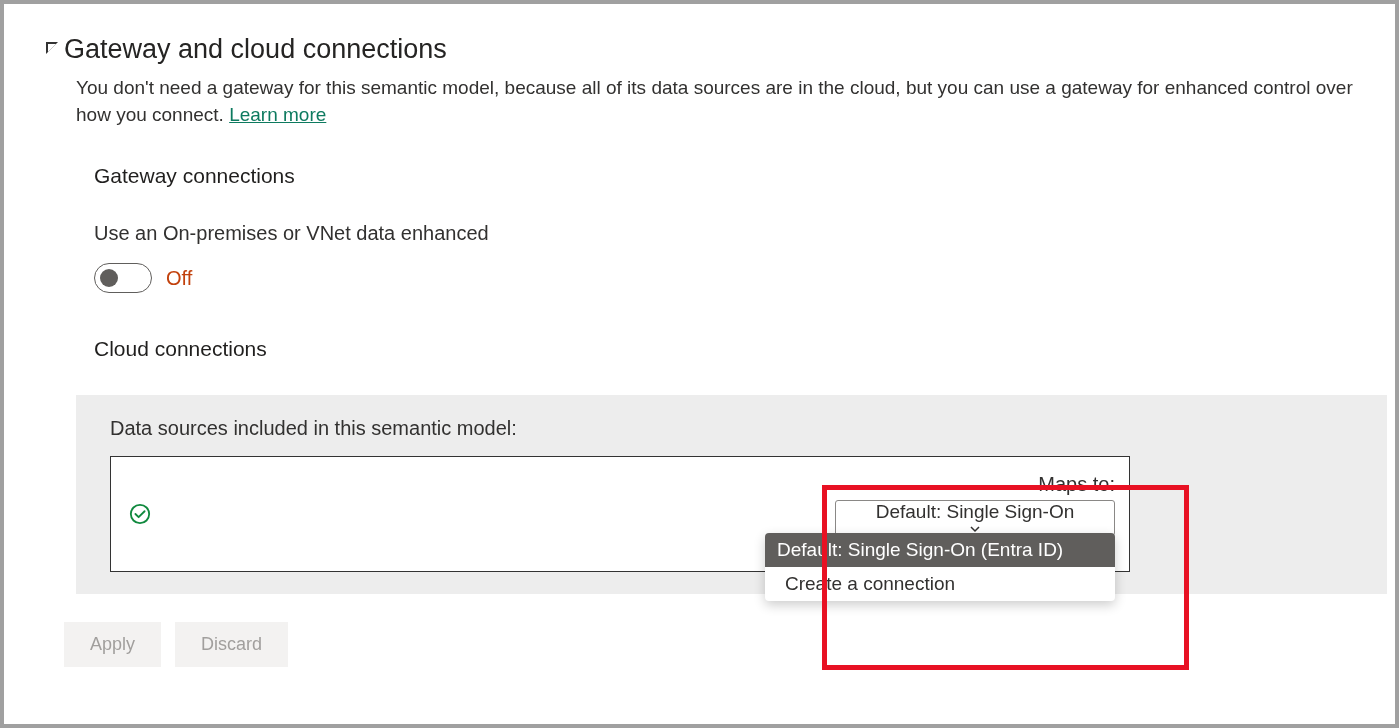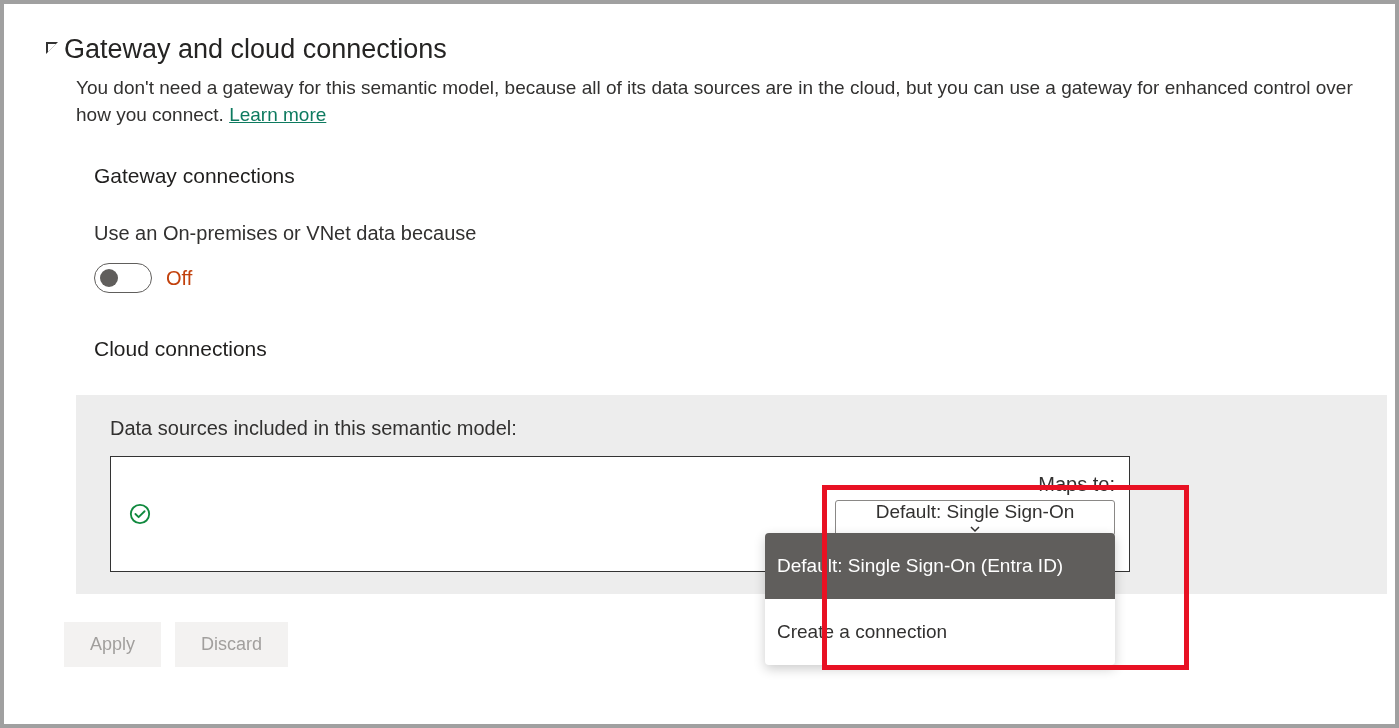--- a/index.html
+++ b/index.html
@@ -159,31 +159,32 @@
       top: 76px;
       right: 14px;
       width: 350px;
       background: #fff;
       border-radius: 4px;
       box-shadow: 0 4px 12px rgba(0,0,0,0.2);
       overflow: hidden;
       z-index: 5;
     }
     .dropdown-item {
-      padding: 22px 12px;
+      padding: 6px 12px;
       font-size: 19px;
       cursor: pointer;
       text-align: left;
     }
     .dropdown-item.selected {
       background: #605e5c;
       color: #fff;
     }
     .dropdown-item:not(.selected) {
       color: #323130;
+      margin-left: 8px;
     }
     .highlight-box {
       position: absolute;
       border: 5px solid #e81123;
       width: 367px;
       height: 185px;
       top: 481px;
       left: 818px;
       pointer-events: none;
       z-index: 10;
@@ -210,21 +211,21 @@
   <span class="triangle-icon"></span>
   <h1 class="section-title">Gateway and cloud connections</h1>
 </div>
 
 <p class="section-desc">
   <span>You don't need a gateway for this semantic model, because all of its data sources are in the cloud, but you can use a gateway for enhanced control over how you connect. </span><a class="link">Learn more</a>
 </p>
 
 <div class="subsection">
   <h2 class="subsection-title">Gateway connections</h2>
-  <div class="toggle-label">Use an On-premises or VNet data because</div>
+  <div class="toggle-label">Use an On-premises or VNet data enhanced</div>
   <div class="toggle-row">
     <div class="toggle">
       <div class="toggle-knob"></div>
     </div>
     <span class="toggle-state">Off</span>
   </div>
 
   <h2 class="subsection-title">Cloud connections</h2>
 </div>
 

